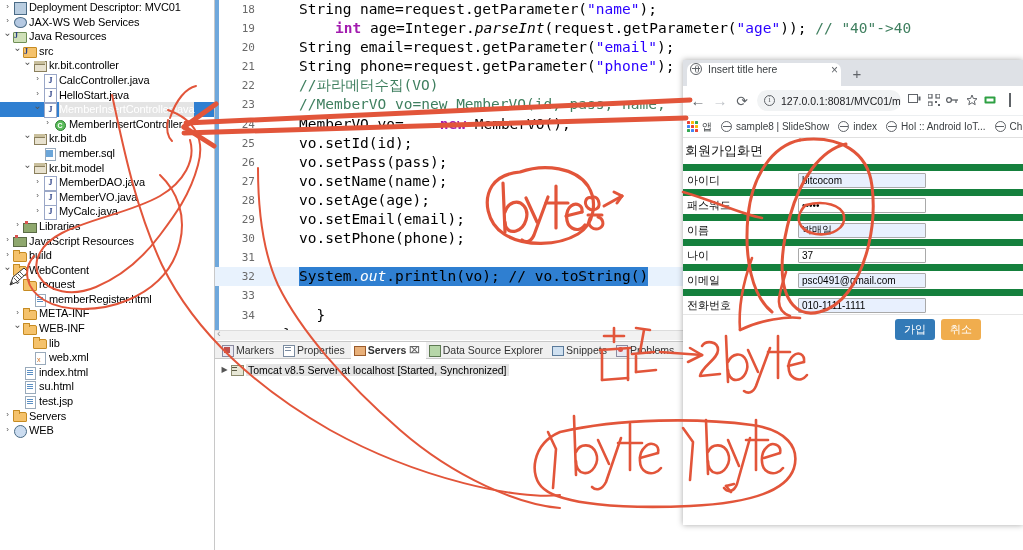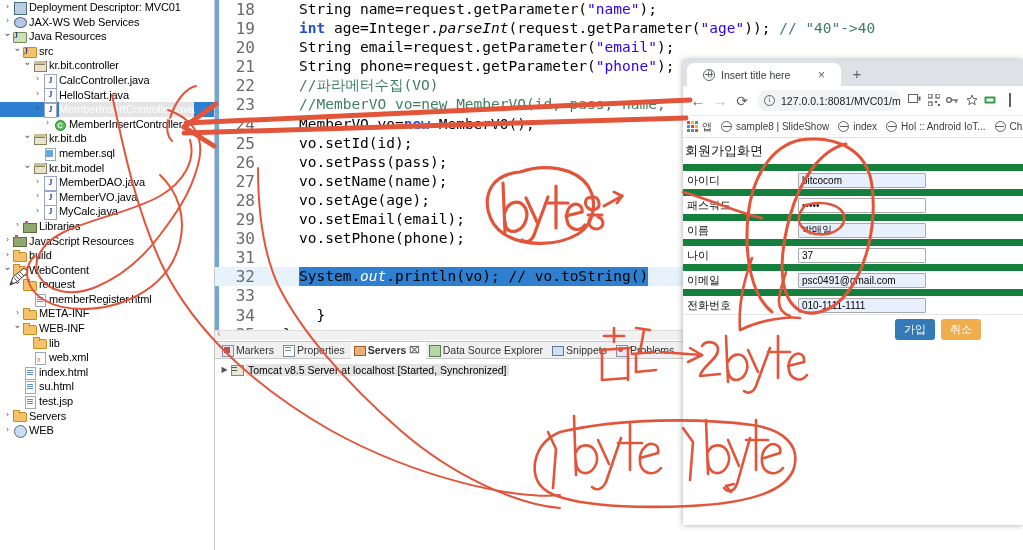--- a/index.html
+++ b/index.html
@@ -151,25 +151,25 @@
     background:#6fa8dc;
   }
   .code-line {
     position: relative; height: 19.1px; line-height: 19.1px;
     white-space: pre;
     font-family: "DejaVu Sans Mono", monospace;
     font-size: 14.5px;
   }
   .lnum {
     position:absolute; left: 8px; width: 32px; text-align: right;
-    color: #6a6a6a; font-family:"DejaVu Sans Mono", monospace; font-size: 16px;
+    color: #6a6a6a; font-family:"DejaVu Sans Mono", monospace; font-size: 11px;
   }
   .ltext { position:absolute; left: 84px; }
   .code-line.hl { background: #e8f2fd; }
-  .kw { color: #1d4ed8; font-weight: bold; }
+  .kw { color: #a21caf; font-weight: bold; margin-left: 36px; }
   .str { color: #2a00ff; }
   .cmt { color: #3f7f5f; }
   .it { font-style: italic; }
   .plain { color: #000; }
   .typ { color: #000; }
   .sel { background:#2f7fd1; color:#fff; }
   .sel .it { color:#fff; }
   
   #editor-hscroll {
     position:absolute; left: 215px; top: 330px; width: 470px; height: 10px;
@@ -216,21 +216,21 @@
     background:#ffffff;
     box-shadow: 0 0 6px rgba(0,0,0,0.35);
     overflow:hidden;
   }
   #tabstrip {
     height:26px; background:#dee1e6; position:relative;
   }
   #tab0 {
     position:absolute; left:4px; top:3px; width:154px; height:23px;
     background:#fff; border-radius:7px 7px 0 0;
-    display:flex; align-items:center; padding:0 16px;
+    display:flex; padding:0 3px;
     font-size:10.5px; color:#3c4043;
   }
   #tab0 .favicon {
     width:12px; height:12px; border-radius:50%;
     background:#fff; border:1.6px solid #5f6368; margin-right:6px; flex:0 0 12px;
     position:relative;
   }
   #tab0 .favicon::before{
     content:""; position:absolute; left:1px; top:4px; width:8px; height:1px;
     background:#5f6368;

